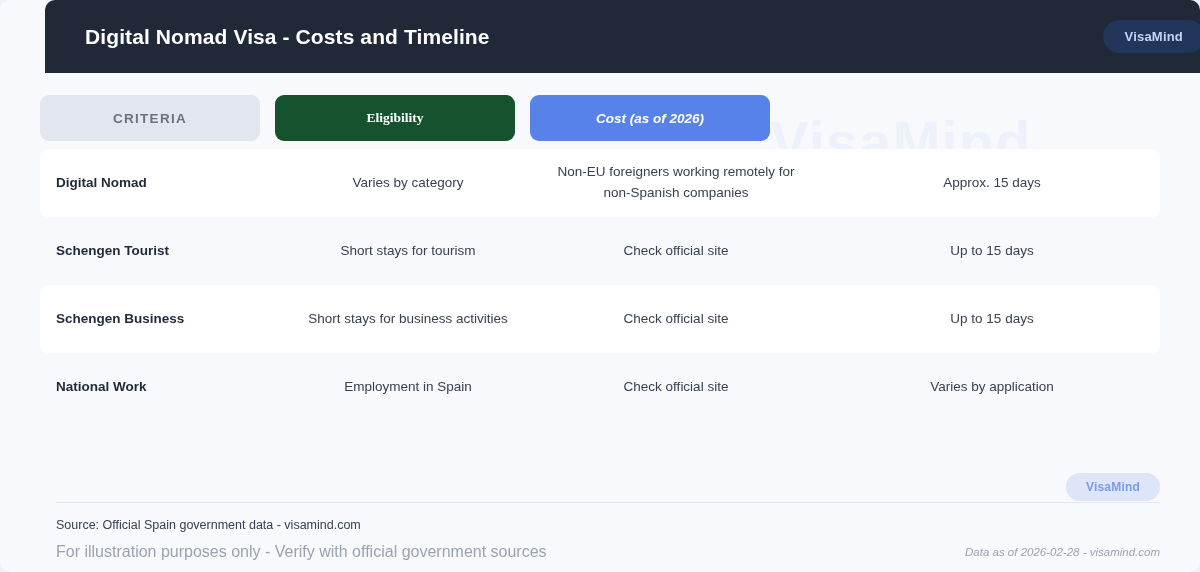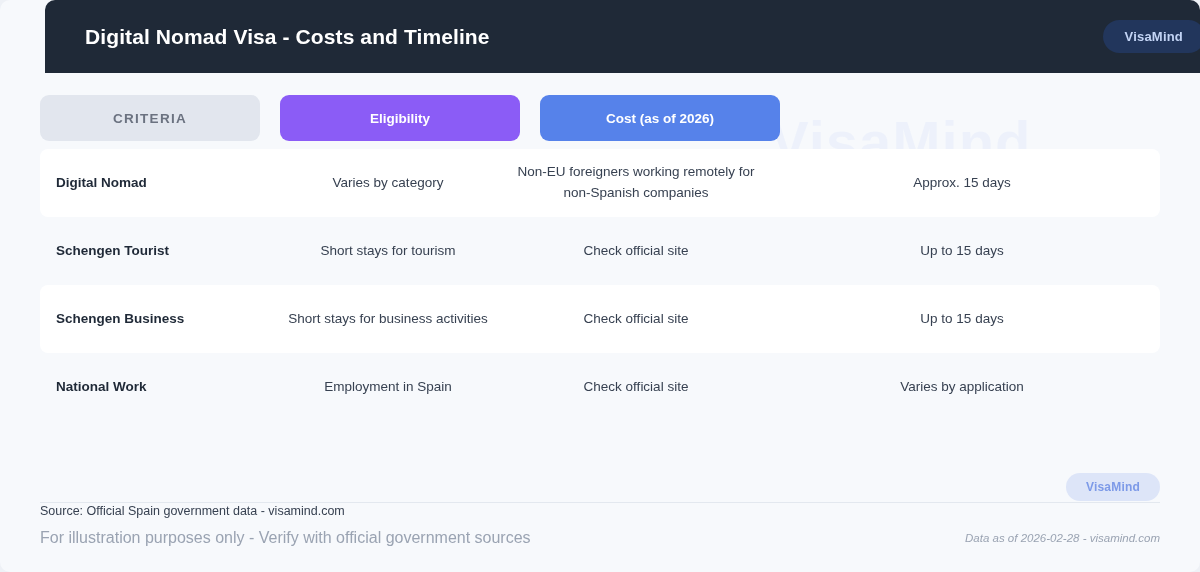--- a/index.html
+++ b/index.html
@@ -75,21 +75,21 @@
   
   .table-area {
     position: absolute;
     top: 73px; left: 0;
     width: 1200px;
   }
 
   .header-row {
     display: flex;
     padding: 22px 24px 0 40px;
-    gap: 20px;
+    gap: 15px;
   }
 
   .col-head {
     height: 46px;
     border-radius: 9px;
     display: flex;
     align-items: center;
     justify-content: center;
     font-size: 13.5px;
     font-weight: bold;
@@ -97,31 +97,31 @@
     white-space: nowrap;
   }
 
   .col-head.c0 {
     flex: 0 0 220px;
     background: #e2e6ee;
     color: #6b7280;
     letter-spacing: 1.3px;
     font-weight: bold;
   }
-  .col-head.c1 { flex: 0 0 240px; background: #8b5cf6; }
-  .col-head.c2 { flex: 0 0 240px; background: #5682ea; }
+  .col-head.c1 { flex: 0 0 240px; background: #14532d; font-family: Liberation Serif, serif; }
+  .col-head.c2 { flex: 0 0 240px; background: #5682ea; font-style: italic; }
   .col-head.c3 { flex: 1 1 auto;  background: #7096f2; }
 
   .body-rows {
     padding: 8px 40px 0 40px;
   }
 
   .data-row {
     display: flex;
-    gap: 8px;
+    gap: 28px;
     align-items: center;
     min-height: 68px;
     border-radius: 8px;
     padding: 8px 0;
   }
 
   .data-row.striped {
     background: #ffffff;
   }
 
@@ -152,25 +152,25 @@
     font-size: 12px;
     font-weight: bold;
     padding: 7px 20px;
     border-radius: 16px;
     letter-spacing: 0.2px;
   }
 
   
   .footer {
     position: absolute;
-    left: 40px;
+    left: 56px;
     right: 40px;
     top: 502px;
     border-top: 1px solid #e3e8ef;
-    padding-top: 1px;
+    padding-top: 15px;
   }
 
   .footer-source {
     font-size: 12.5px;
     color: #374151;
     margin-bottom: 11px;
   }
 
   .footer-bottom {
     display: flex;

